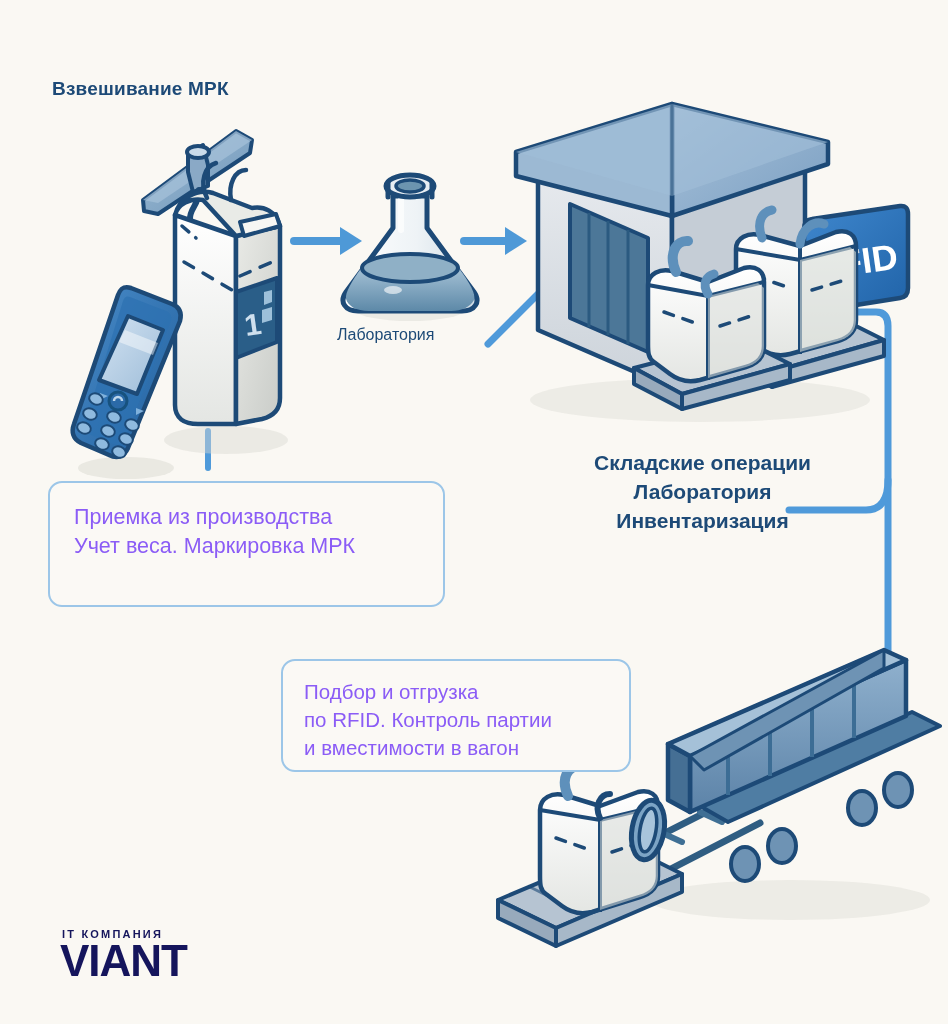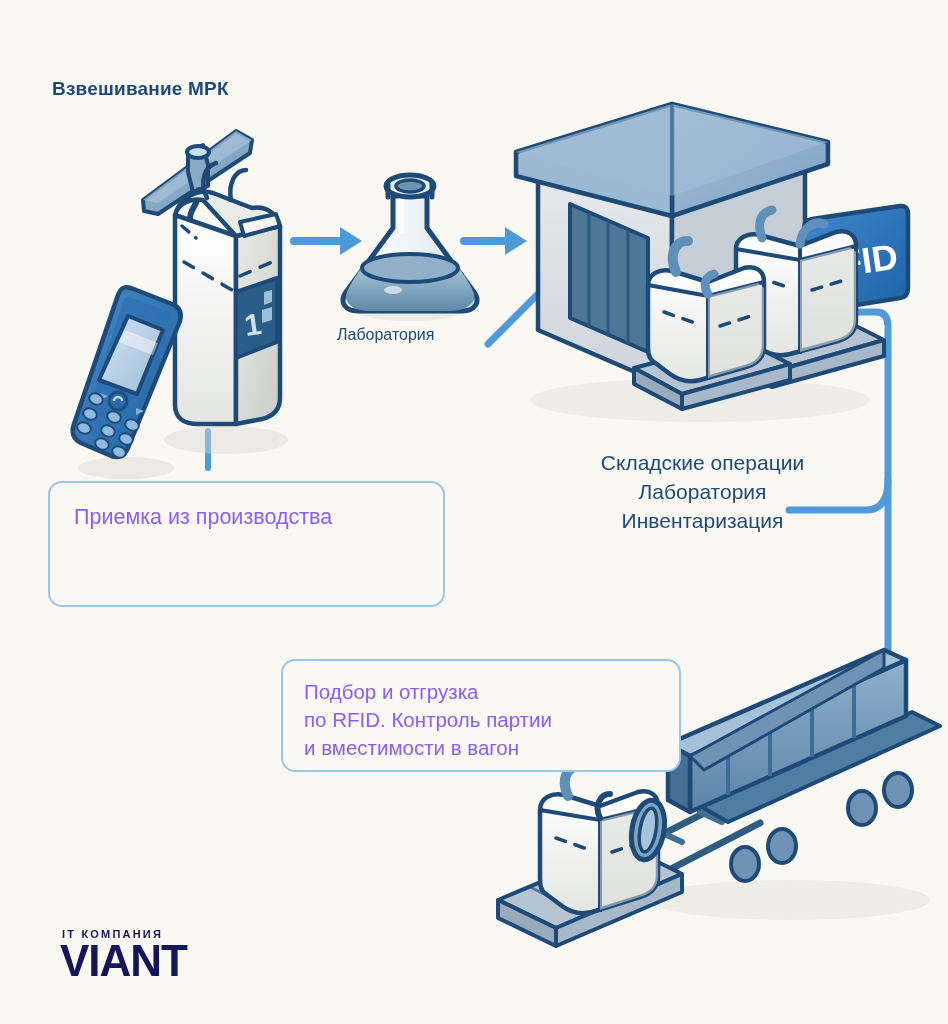--- a/index.html
+++ b/index.html
@@ -38,21 +38,21 @@
     color: #1d4a77;
     white-space: nowrap;
   }
   .label-warehouse {
     position: absolute;
     left: 565px;
     top: 448px;
     width: 275px;
     font-size: 21px;
     line-height: 29px;
-    font-weight: 400;
+    font-weight: 700;
     color: #1d4a77;
     text-align: center;
   }
   .label-warehouse .ln { display: block; white-space: nowrap; }
   
   .callout {
     position: absolute;
     box-sizing: border-box;
     background: #fbf9f5;
     border: 2px solid #9cc6e8;
@@ -65,21 +65,21 @@
     top: 481px;
     width: 397px;
     height: 126px;
     padding: 20px 0 0 24px;
     font-size: 21.5px;
     line-height: 29px;
   }
   #callout-ship {
     left: 281px;
     top: 659px;
-    width: 400px;
+    width: 350px;
     height: 113px;
     padding: 17px 0 0 21px;
     font-size: 20.5px;
     line-height: 28px;
   }
   
   .conn {
     position: absolute;
     background: #4f9ada;
   }
@@ -394,20 +394,21 @@
   <div class="label-lab">Лаборатория</div>
 
   <div class="label-warehouse">
     <span class="ln">Складские операции</span>
     <span class="ln">Лаборатория</span>
     <span class="ln">Инвентаризация</span>
   </div>
 
   <div class="callout" id="callout-intake">
     <span class="ln">Приемка из производства</span>
+    <span class="ln">Учет веса. Маркировка МРК</span>
   </div>
 
   <div class="callout" id="callout-ship">
     <span class="ln">Подбор и отгрузка</span>
     <span class="ln">по RFID. Контроль партии</span>
     <span class="ln">и вместимости в вагон</span>
   </div>
 
   <div id="logo">
     <div class="logo-small">IT КОМПАНИЯ</div>

